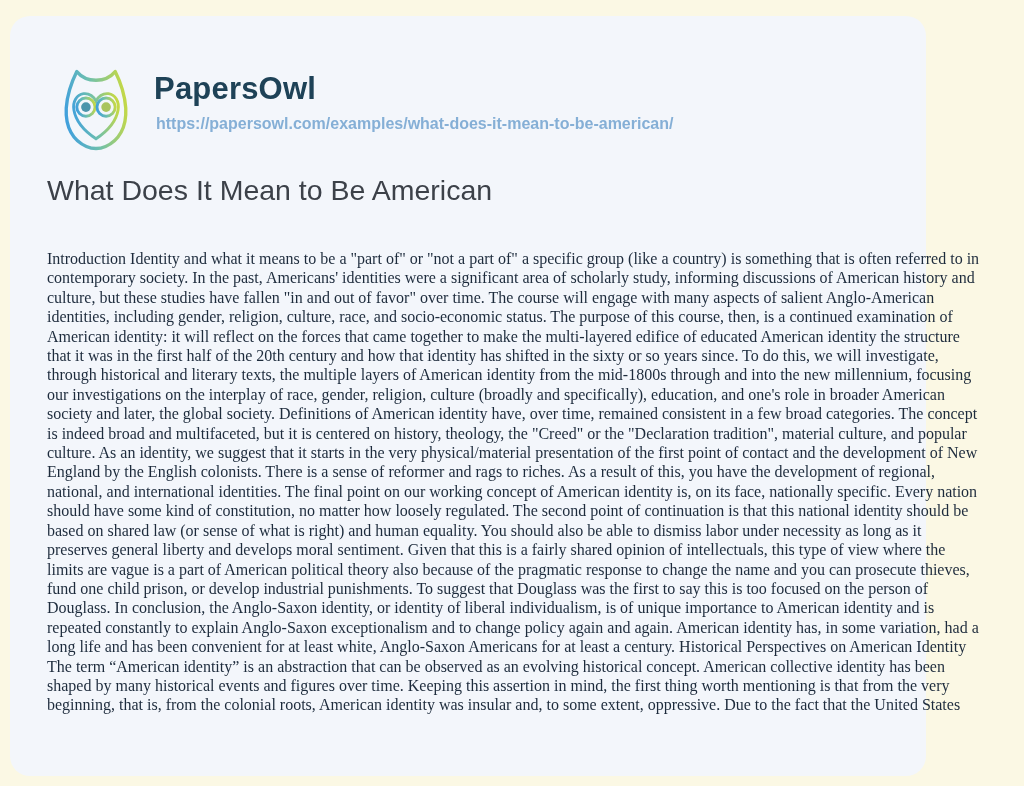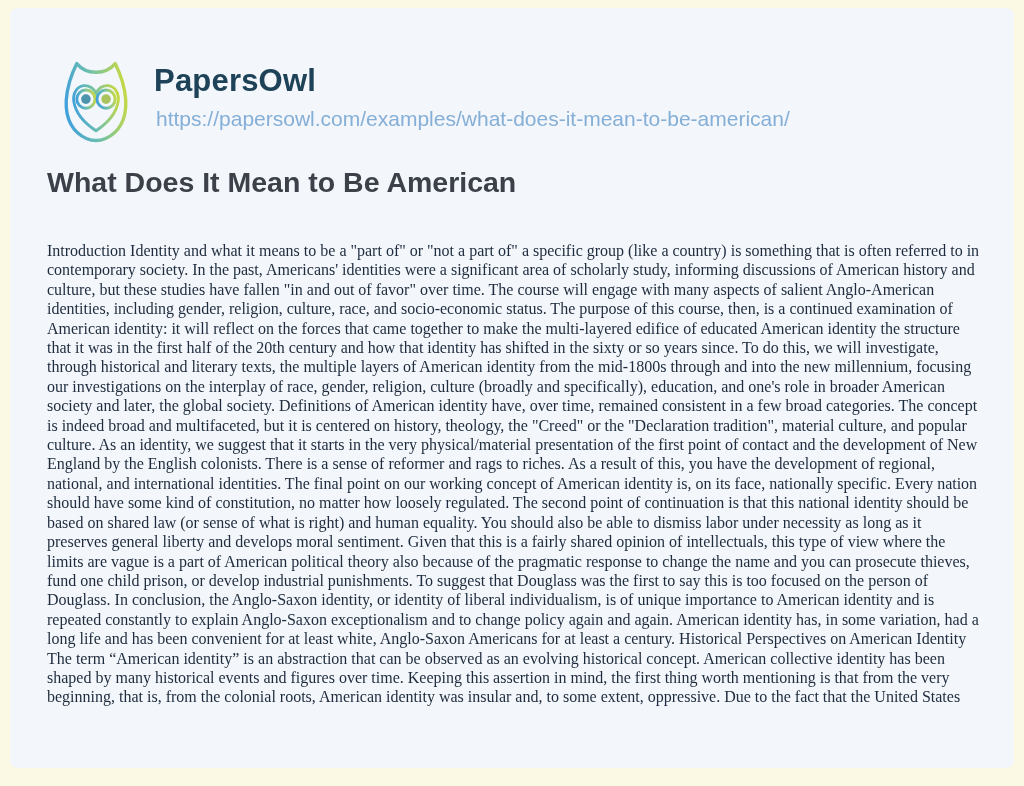--- a/index.html
+++ b/index.html
@@ -4,45 +4,46 @@
 <style>
   * { box-sizing: border-box; }
   html, body { margin: 0; padding: 0; }
   body {
     width: 1024px; height: 786px;
     background: var(--frame-bg, #fbf8e4);
     font-family: "Liberation Sans", sans-serif;
     position: relative; overflow: hidden;
   }
   .card {
-    position: absolute; left: 10px; top: 8px;
-    width: 1004px; height: 760px;
+    position: absolute; left: 10px; top: 16px;
+    width: 916px; height: 760px;
     background: var(--card-bg, #f3f6fb);
-    border-radius: 8px;
+    border-radius: 20px;
   }
   .logo {
     position: absolute; left: 38px; top: 46px;
     width: 96px; height: 96px;
   }
   .brand {
     position: absolute; left: 144px; top: 55px;
     font-size: 31px; font-weight: 700;
     color: var(--brand-color, #1e4257);
     letter-spacing: 0.2px;
   }
   .url {
     position: absolute; left: 146px; top: 99px;
-    font-size: 21px;
+    font-size: 16px;
     color: var(--url-color, #85afd6);
     text-decoration: none;
     cursor: pointer;
+    font-weight: bold;
   }
   .title {
     position: absolute; left: 37px; top: 158px;
-    font-size: 28.5px; font-weight: 700;
+    font-size: 28.5px; font-weight: 400;
     color: var(--title-color, #3c4149);
   }
   .body-text {
     position: absolute; left: 37px; top: 205px;
     width: 934px;
     font-family: "Liberation Serif", serif;
     font-size: 16px; line-height: 19.4px;
     color: var(--text-color, #1d2b3c);
     text-align: left;
     margin-top: 28px;

